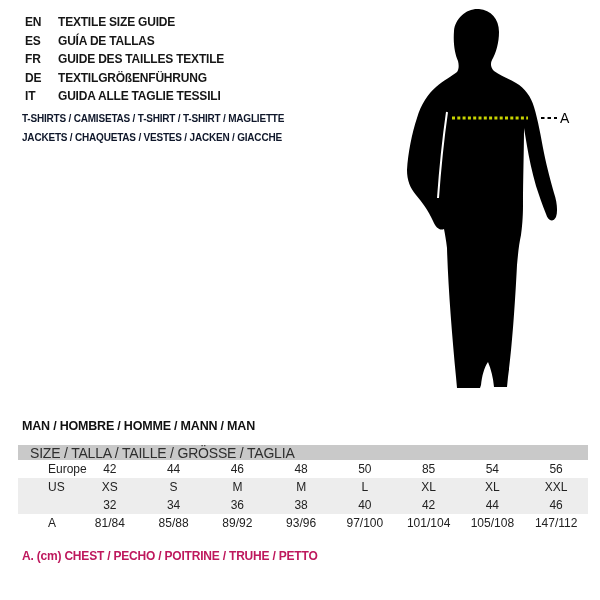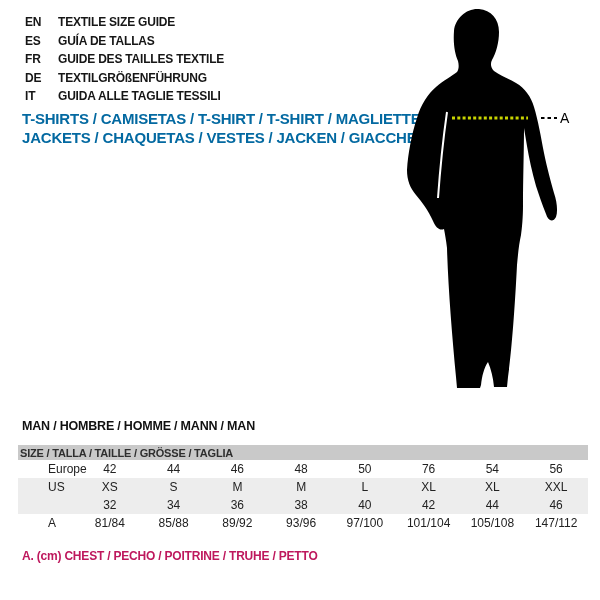--- a/index.html
+++ b/index.html
@@ -14,35 +14,35 @@
 
   
   .lang-block{position:absolute;left:25px;top:13px;}
   .lang-row{display:grid;grid-template-columns:33px auto;height:18.5px;align-items:center;}
   .lang-code,.lang-label{
     font-size:12px;font-weight:700;letter-spacing:-0.2px;white-space:nowrap;color:#161616;
   }
 
   
   .categories{position:absolute;left:22px;top:109px;}
-  .category-line{font-size:15px;font-weight:700;letter-spacing:-0.2px;line-height:19px;white-space:nowrap;color:#0369a1;}
+  .category-line{font-size:10px;font-weight:700;letter-spacing:-0.2px;line-height:19px;white-space:nowrap;color:#0f172a;}
 
   
   .figure-wrap{position:absolute;left:400px;top:0;width:200px;height:400px;}
   .figure-wrap svg{display:block;width:200px;height:400px;}
 
   
   .section-title{position:absolute;left:22px;top:419px;font-size:12.5px;font-weight:700;letter-spacing:-0.2px;color:#111;text-align:right;}
 
   
   .size-table{position:absolute;left:18px;top:445px;width:570px;font-size:12px;color:#222;}
   .thead{
-    height:15px;display:flex;align-items:center;padding-left:2px;
+    height:15px;display:flex;align-items:center;padding-left:12px;
     background:var(--header-bg,#c9c9c9);
-    font-size:11px;letter-spacing:-0.2px;color:#2e2e2e;font-weight:700;
+    font-size:14px;letter-spacing:-0.2px;color:#2e2e2e;font-weight:400;
   }
   .trow{display:grid;grid-template-columns:60px repeat(8,1fr);height:18px;align-items:center;background:#ffffff;}
   .trow.shaded{background:var(--stripe-bg,#ededed);}
   .tlabel{padding-left:6px;text-align:left;margin-left:24px;}
   .tcell{text-align:center;}
 
   
   .footnote{position:absolute;left:22px;top:549px;font-size:12px;font-weight:700;letter-spacing:-0.2px;color:#be185d;}
 </style>
 </head>
@@ -125,21 +125,21 @@
   <div class="size-table">
     <div class="thead">SIZE / TALLA / TAILLE / GRÖSSE / TAGLIA</div>
     <div>
         <div class="trow">
           <div class="tlabel">Europe</div>
           <div class="tcell">42</div>
           <div class="tcell">44</div>
           <div class="tcell">46</div>
           <div class="tcell">48</div>
           <div class="tcell">50</div>
-          <div class="tcell">76</div>
+          <div class="tcell">85</div>
           <div class="tcell">54</div>
           <div class="tcell">56</div>
         </div>
         <div class="trow shaded">
           <div class="tlabel">US</div>
           <div class="tcell">XS</div>
           <div class="tcell">S</div>
           <div class="tcell">M</div>
           <div class="tcell">M</div>
           <div class="tcell">L</div>

